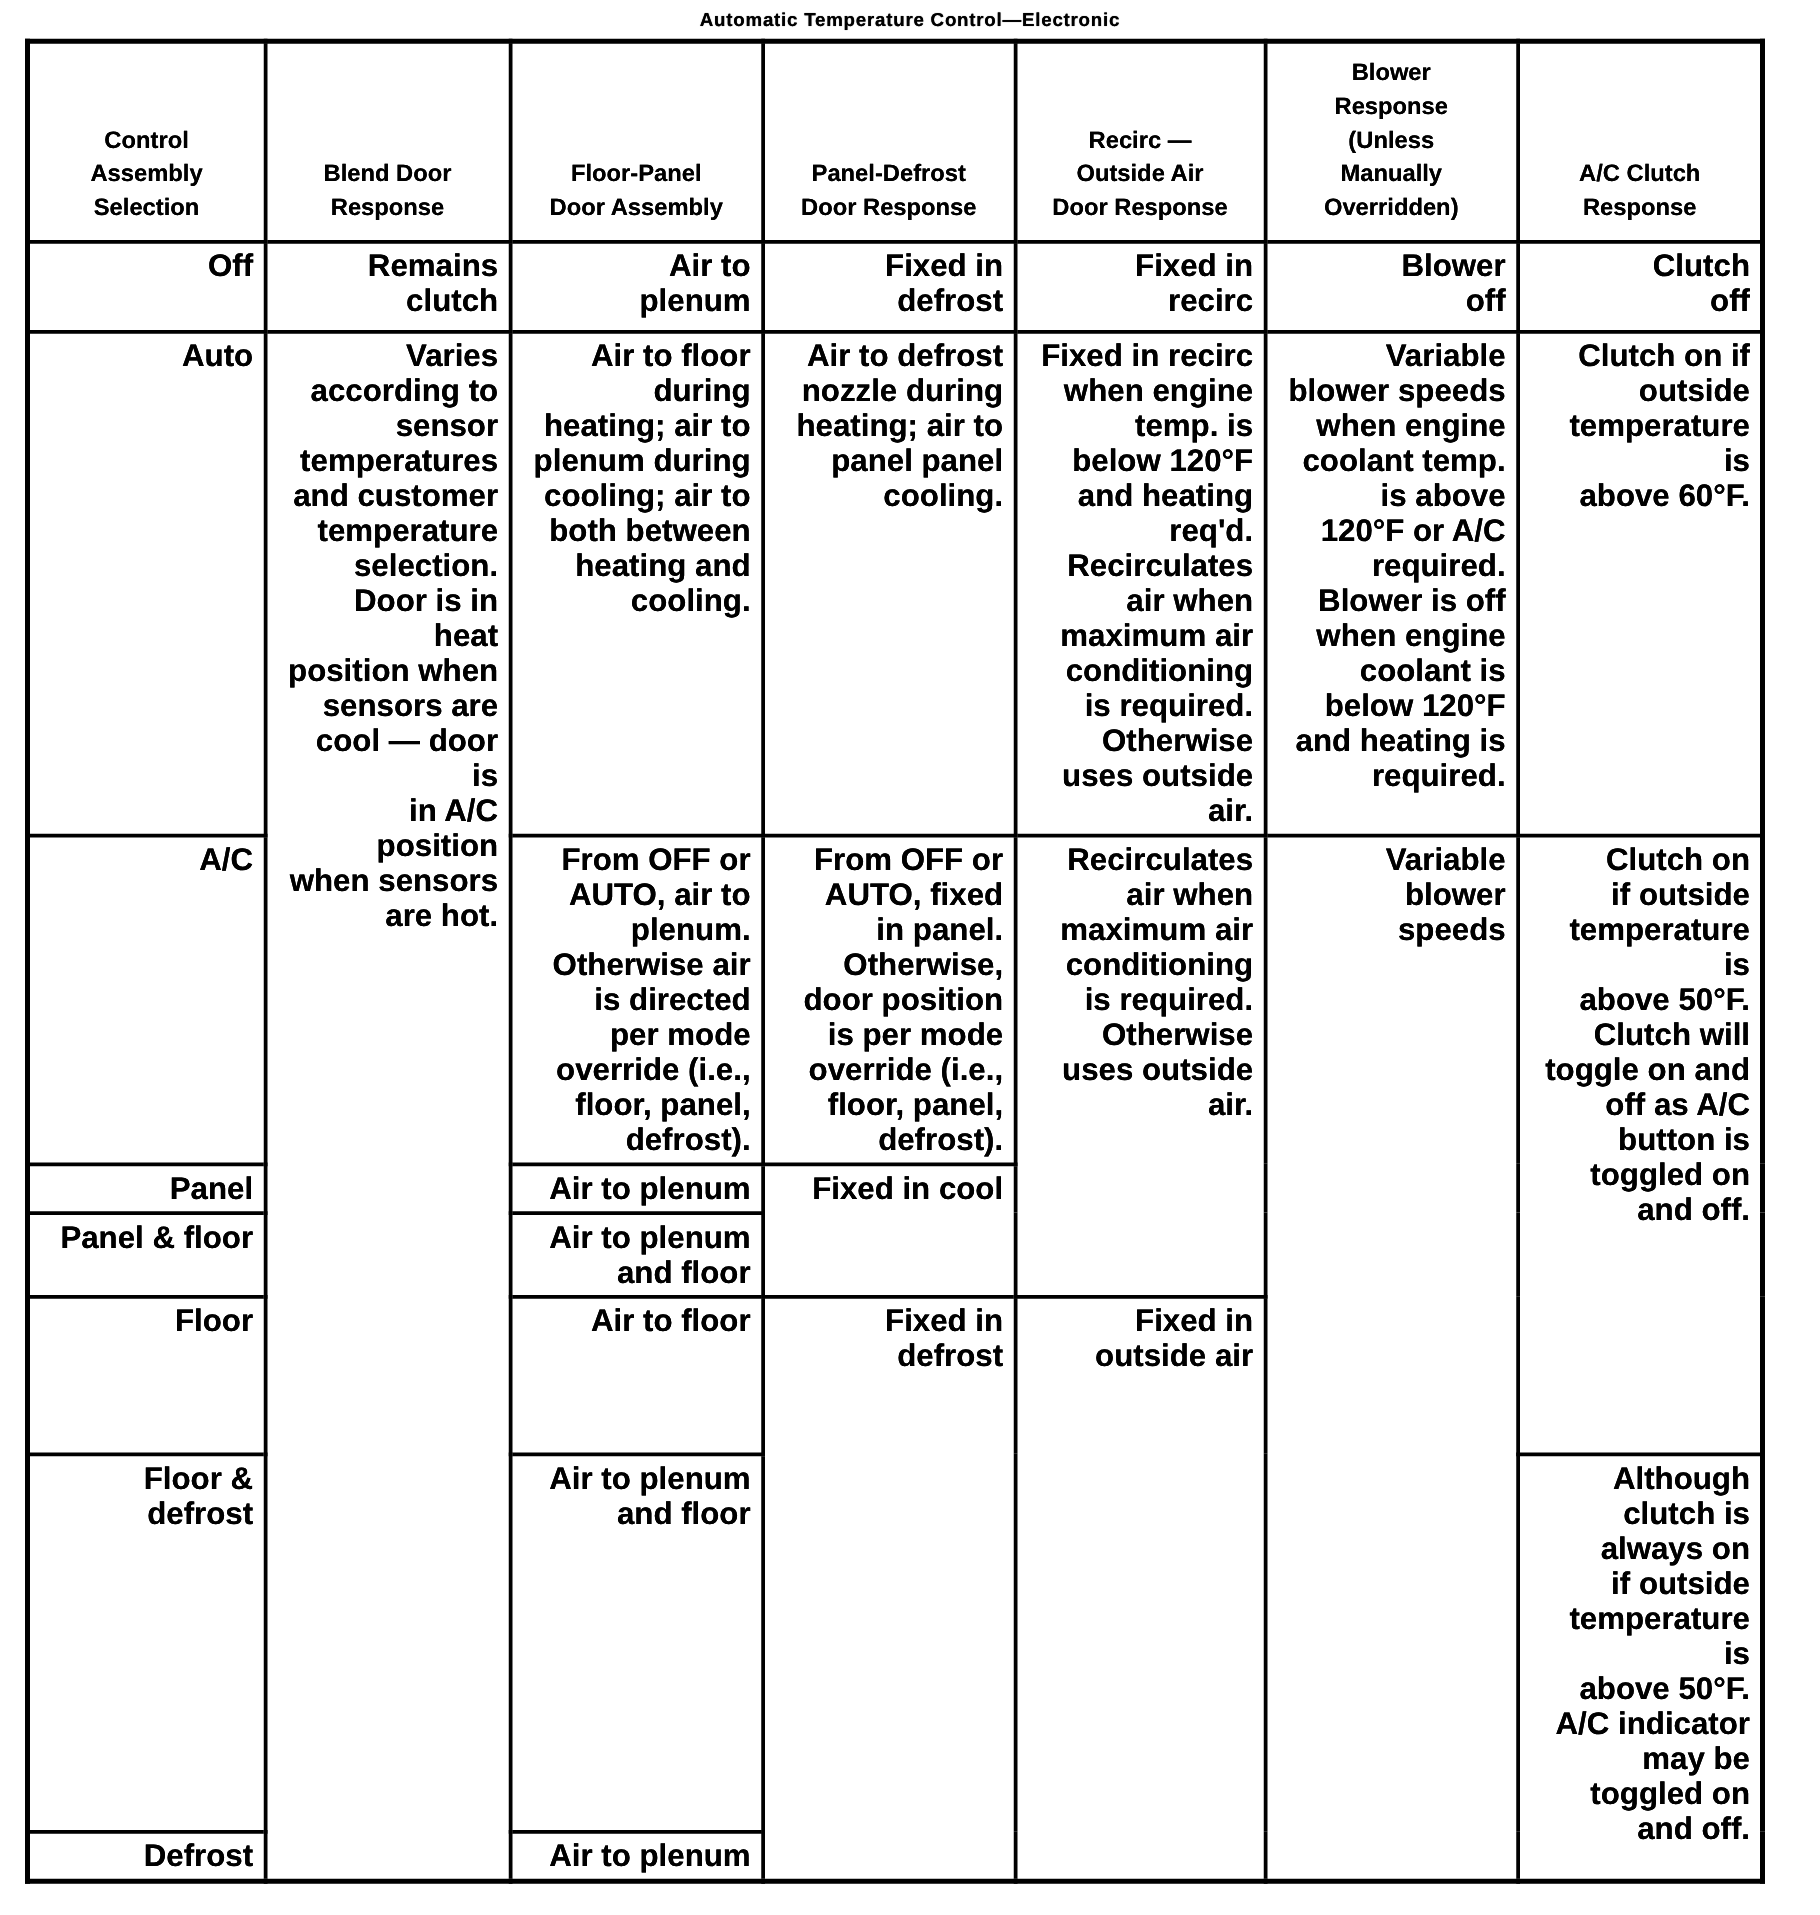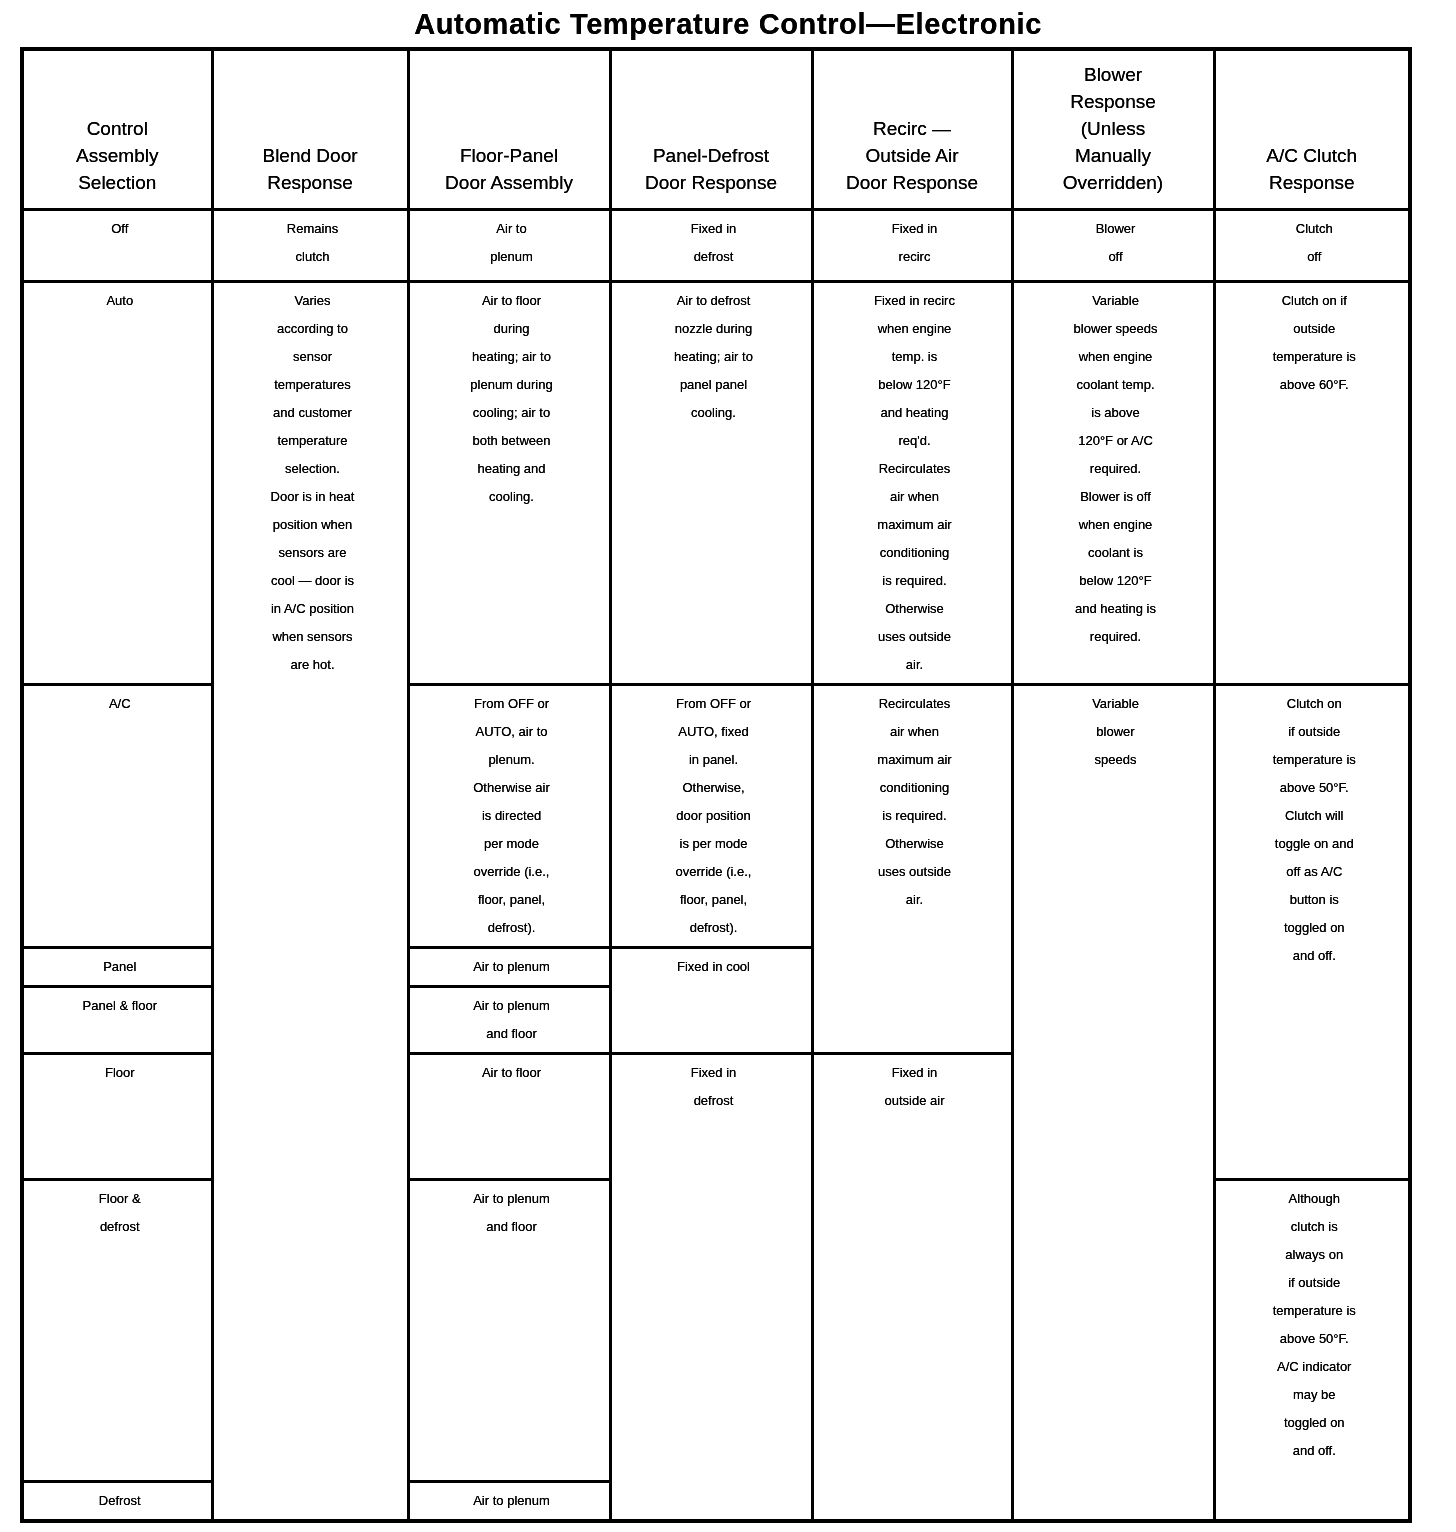--- a/index.html
+++ b/index.html
@@ -13,50 +13,50 @@
     overflow: hidden;
     font-family: "Liberation Sans", sans-serif;
     font-weight: bold;
     color: #000000;
   }
   .page {
     padding-top: 6px;
   }
   .title {
     text-align: center;
-    font-size: 29px;
+    font-size: 15px;
     letter-spacing: 0.6px;
     margin: 2px 0 6px 0;
     text-shadow: 0 0 0.6px #000;
   }
   table.atc {
     border-collapse: collapse;
     table-layout: fixed;
     width: 1388px;
     margin-left: 20px;
     border: 4px solid #000;
   }
   table.atc th, table.atc td {
     border: 3px solid #000;
-    font-weight: normal;
+    font-weight: bold;
     white-space: pre-line;
     text-shadow: 0 0 0.5px #000;
     overflow: hidden;
   }
   table.atc th {
     vertical-align: bottom;
     text-align: center;
     font-size: 19px;
     line-height: 27px;
     padding: 4px 4px 12px 4px;
   }
   table.atc td {
     vertical-align: top;
-    text-align: center;
-    font-size: 13px;
+    text-align: right;
+    font-size: 25px;
     line-height: 28px;
     padding: 4px 8px 4px 13px;
   }
   td.rowlabel {
     padding-left: 11px;
   }
 </style>
 </head>
 <body>
 

